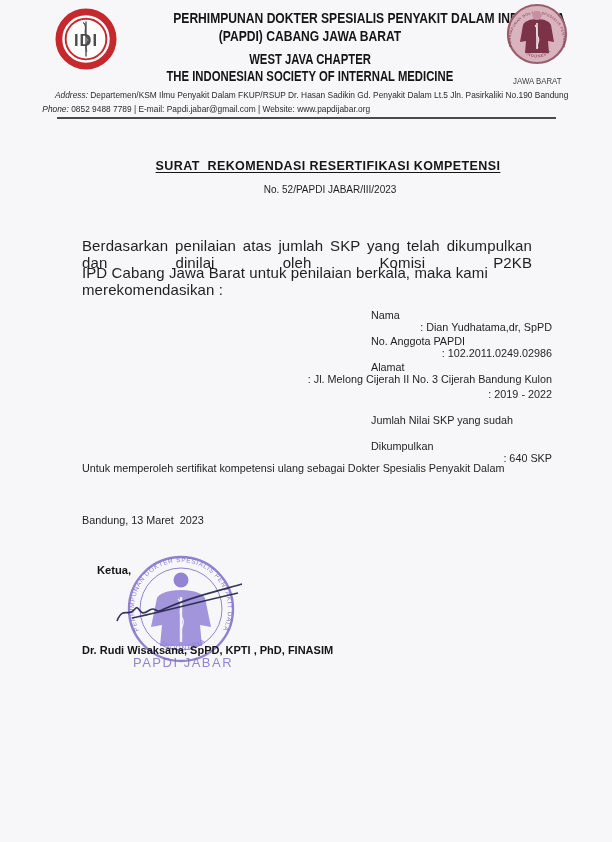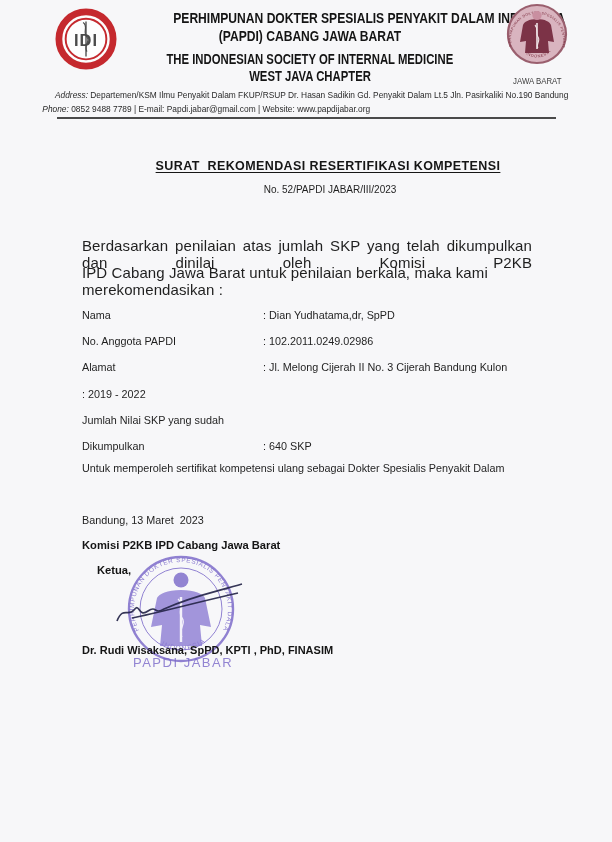--- a/index.html
+++ b/index.html
@@ -32,21 +32,21 @@
   
   .title-row{position:absolute;left:0;top:156px;width:100%;text-align:center;}
   .title-text{font-weight:bold;font-size:12.5px;letter-spacing:.4px;white-space:pre;
     text-decoration:underline;text-underline-offset:2px;color:#161616;margin-left:44px;}
   .number-row{position:absolute;left:0;top:184px;width:100%;text-align:center;
     font-size:10px;color:#1f1f1f;padding-left:24px;}
   .intro{position:absolute;left:82px;top:237px;width:450px;font-size:15px;letter-spacing:.1px;}
   .intro-l1{text-align:justify;text-align-last:justify;height:27px;}
   .intro-l2{height:27px;}
   .fields{position:absolute;left:82px;top:309px;width:470px;font-size:10.8px;}
-  .field-row{display:flex;height:26.2px;align-items:flex-start;}
+  .field-row{display:flex;height:26.2px;align-items:flex-end;flex-direction:column;}
   .field-label{width:181px;flex:none;}
   .field-value{flex:1;white-space:nowrap;}
   .closing-row{position:absolute;left:82px;top:462px;font-size:10.8px;white-space:nowrap;}
   .citydate-row{position:absolute;left:82px;top:514px;font-size:10.8px;white-space:pre;text-align:right;}
   .committee-row{position:absolute;left:82px;top:539px;font-size:11.2px;font-weight:bold;color:#141414;}
   .role-row{position:absolute;left:97px;top:564px;font-size:11.2px;font-weight:bold;color:#141414;}
   .signame-row{position:absolute;left:82px;top:644px;font-size:11px;font-weight:bold;
     color:#141414;white-space:nowrap;z-index:3;}
   .stamp-wrap{position:absolute;left:115px;top:551px;width:134px;height:124px;z-index:2;}
 </style>
@@ -67,24 +67,24 @@
 
   <div class="org-block">
     <div class="org-line org-id">
       <span class="cond">PERHIMPUNAN DOKTER SPESIALIS PENYAKIT DALAM INDONESIA</span>
     </div>
     <div class="org-line org-id">
       <span class="cond">(PAPDI) CABANG JAWA BARAT</span>
     </div>
     <div class="org-gap"></div>
     <div class="org-line org-en">
-      <span class="cond">THE INDONESIAN SOCIETY OF INTERNAL MEDICINE</span>
+      <span class="cond">WEST JAVA CHAPTER</span>
     </div>
     <div class="org-line org-en">
-      <span class="cond">WEST JAVA CHAPTER</span>
+      <span class="cond">THE INDONESIAN SOCIETY OF INTERNAL MEDICINE</span>
     </div>
   </div>
 
   <div class="logo-papdi">
     <svg width="64" height="64" viewBox="0 0 64 64">
       <circle cx="32" cy="32" r="29" fill="#d9b4bf" stroke="#9a5f6e" stroke-width="2.2"></circle>
       <defs>
         <path id="papdiTop" d="M 7,45 A 26 26 0 1 1 57,45"></path>
         <path id="papdiBot" d="M 15,45 A 19 19 0 0 0 49,45"></path>
       </defs>
@@ -151,21 +151,20 @@
     </div>
     <div class="field-row">
       <span class="field-label">Dikumpulkan</span>
       <span class="field-value">: 640 SKP</span>
     </div>
   </div>
 
   <div class="closing-row">Untuk memperoleh sertifikat kompetensi ulang sebagai Dokter Spesialis Penyakit Dalam</div>
 
   <div class="citydate-row">Bandung, 13 Maret  2023</div>
-  <div class="committee-row">Komisi P2KB IPD Cabang Jawa Barat</div>
   <div class="role-row">Ketua,</div>
 
   <div class="stamp-wrap">
     <svg width="134" height="124" viewBox="0 0 134 124">
       <g stroke="#7a68c9" fill="none" opacity="0.82">
         <circle cx="66" cy="58" r="52" stroke-width="2.4"></circle>
         <circle cx="66" cy="58" r="41" stroke-width="1"></circle>
       </g>
       <defs>
         <path id="stampTop" d="M 25,81 A 47 47 0 1 1 107,81"></path>

